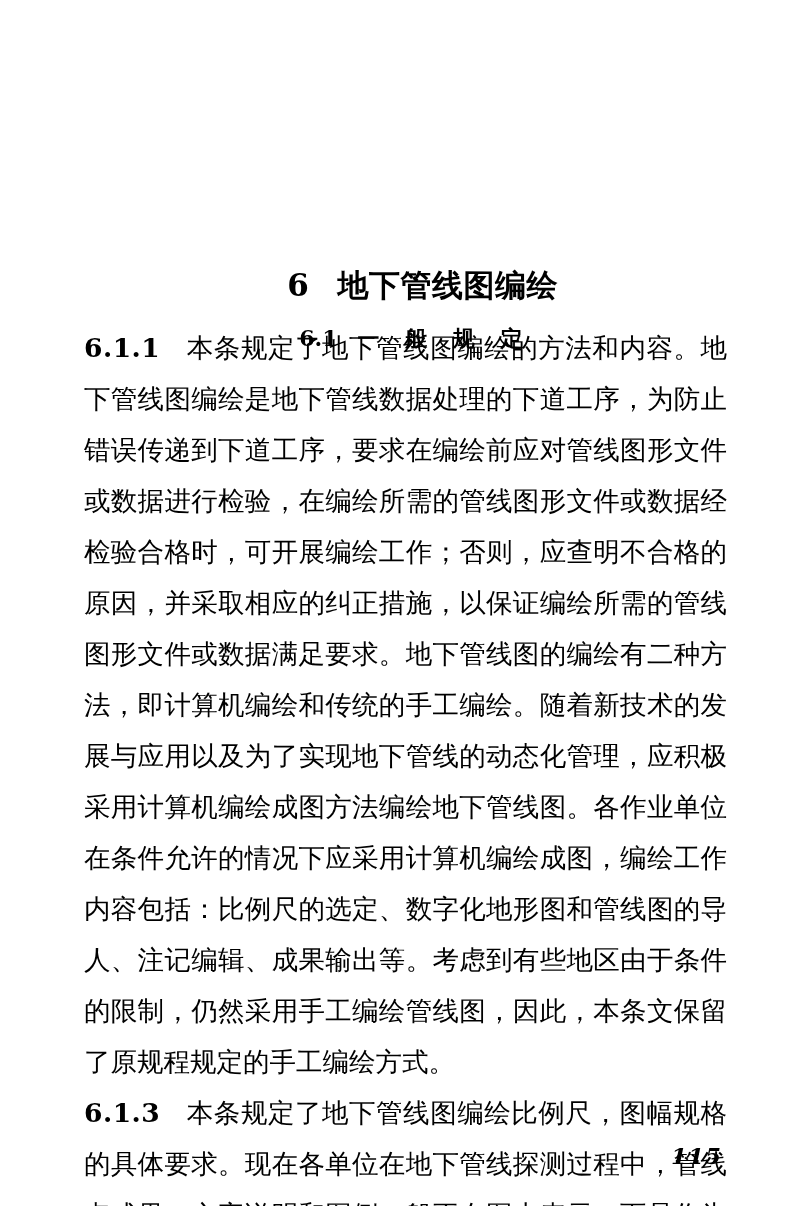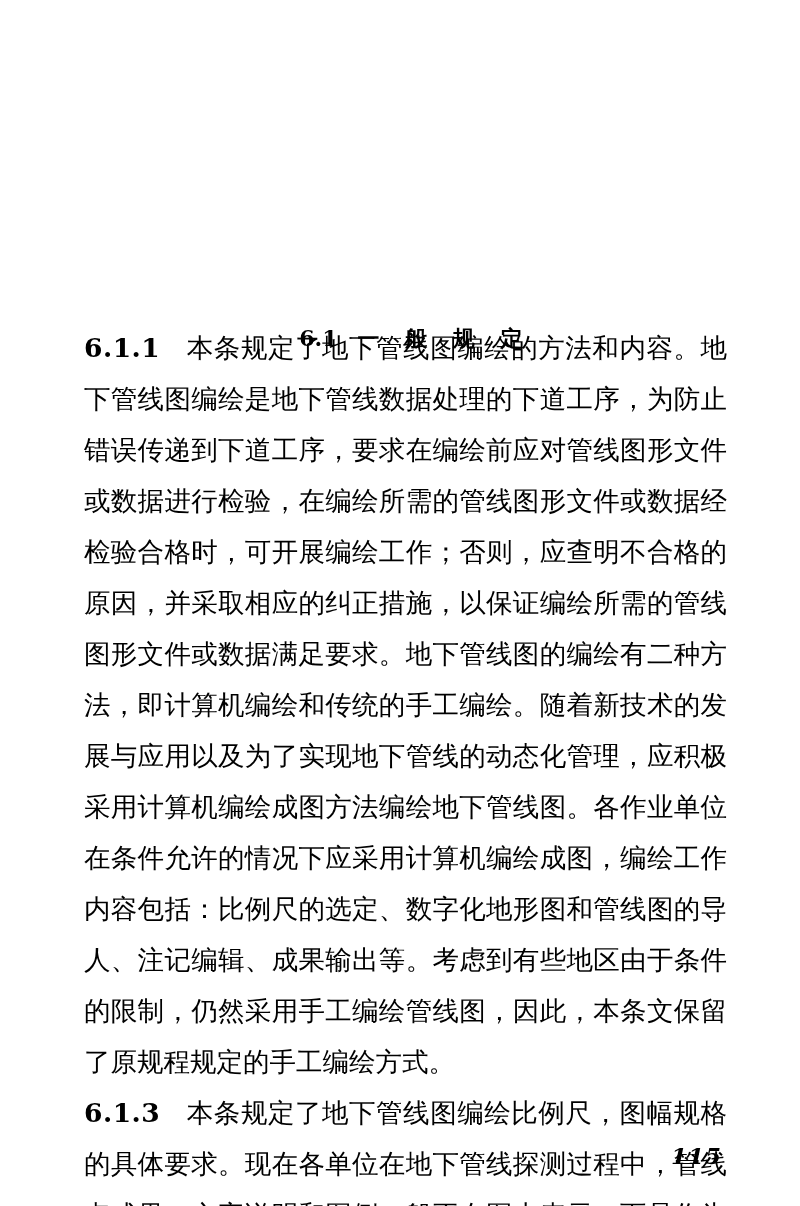--- a/index.html
+++ b/index.html
@@ -108,20 +108,23 @@
     font-weight: bold;
     font-size: 23px;
     letter-spacing: 1px;
   }
 </style>
 </head>
 <body>
 
 <div class="page">
 
+  <h1 class="chapter-heading">
+    <span class="num">6</span><span class="gap"></span><span>地下管线图编绘</span>
+  </h1>
 
   <h2 class="section-heading">
     <span class="sec-num">6.1</span><span class="sec-gap"></span><span class="sec-title">一 般 规 定</span>
   </h2>
 
   <div class="body-col">
 
     <p class="para"><span class="clause-num">6.1.1</span><span class="clause-gap"></span><span>本条规定了地下管线图编绘的方法和内容。地下管线图编绘是地下管线数据处理的下道工序，为防止错误传递到下道工序，要求在编绘前应对管线图形文件或数据进行检验，在编绘所需的管线图形文件或数据经检验合格时，可开展编绘工作；否则，应查明不合格的原因，并采取相应的纠正措施，以保证编绘所需的管线图形文件或数据满足要求。地下管线图的编绘有二种方法，即计算机编绘和传统的手工编绘。随着新技术的发展与应用以及为了实现地下管线的动态化管理，应积极采用计算机编绘成图方法编绘地下管线图。各作业单位在条件允许的情况下应采用计算机编绘成图，编绘工作内容包括：比例尺的选定、数字化地形图和管线图的导人、注记编辑、成果输出等。考虑到有些地区由于条件的限制，仍然采用手工编绘管线图，因此，本条文保留了原规程规定的手工编绘方式。</span></p>
 
 

